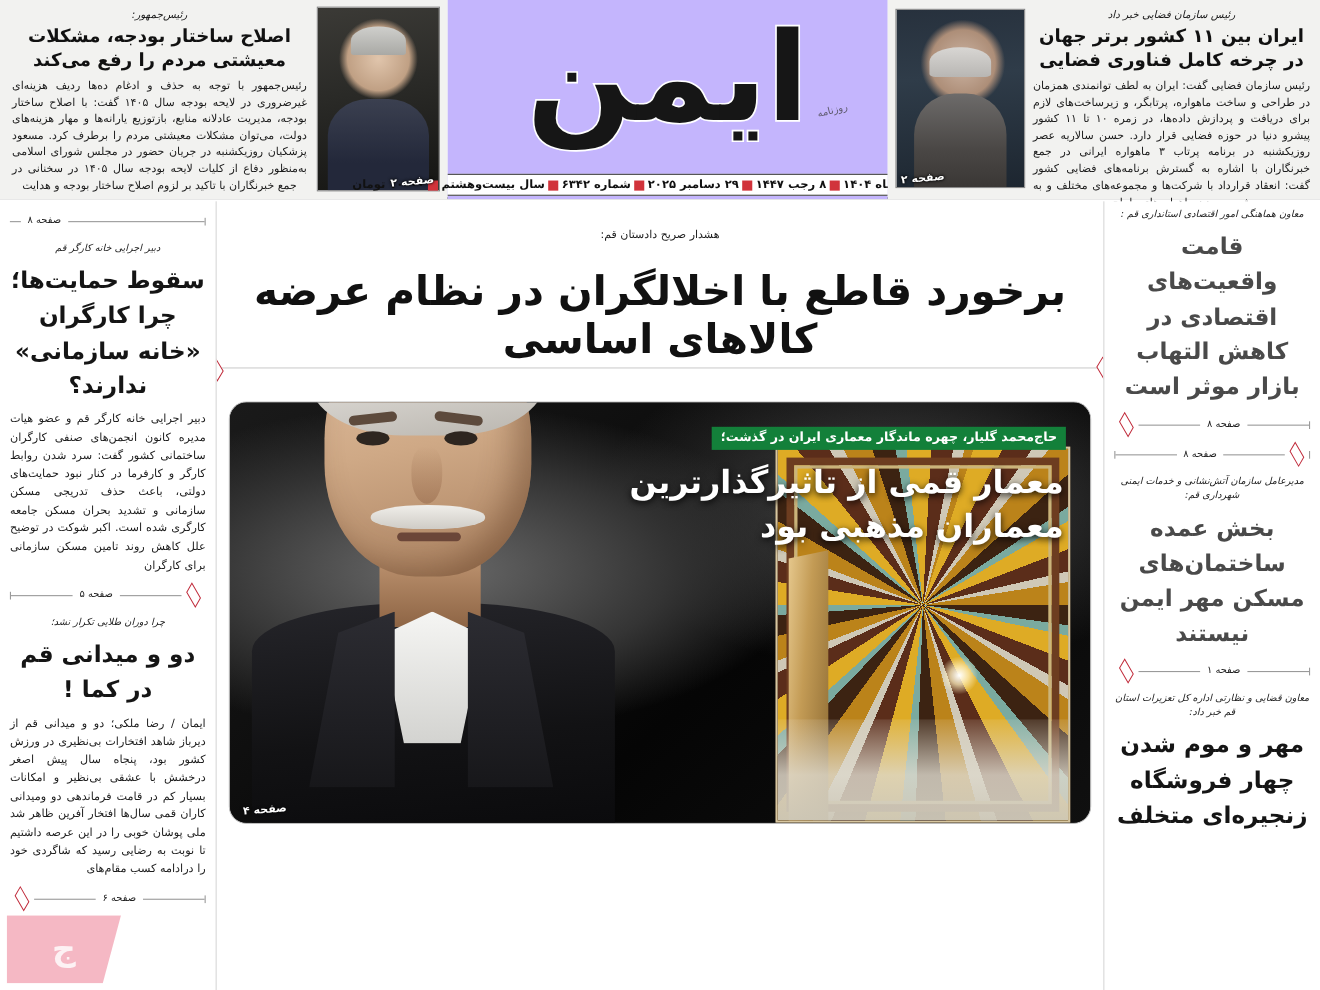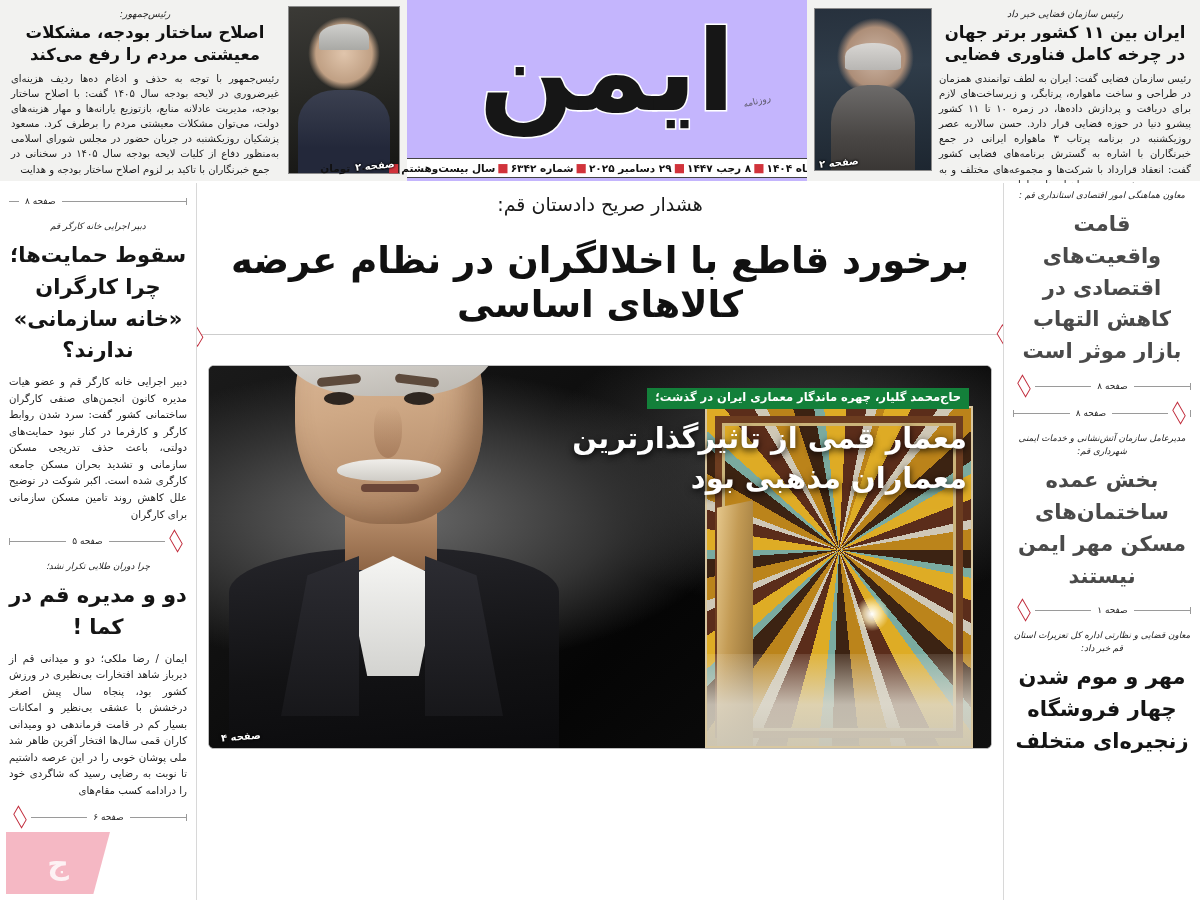--- a/index.html
+++ b/index.html
@@ -134,22 +134,22 @@
   .dateline .sep { color: #d1333b; padding: 0 2px; font-size: 12px; }
 
   
   .lead {
     position: absolute; top: 183px; right: 197px;
     width: 806px; height: 152px;
     background: #fff;
     border-bottom: 1px solid #cdcdcd;
   }
   .lead-kicker {
-    text-align: center; font-size: 19px; color: #1a1a1a;
-    margin-top: 10px;
+    text-align: center; font-size: 10px; color: #1a1a1a;
+    margin-top: 25px;
   }
   .lead-head {
     text-align: center; font-size: 37px; font-weight: bold;
     color: #111; margin-top: 24px; line-height: 1.18;
     letter-spacing: -.5px;
   }
   .lead-diamond-l, .lead-diamond-r {
     position: absolute; bottom: -7px;
     width: 15px; height: 11px;
     border: 1.6px solid #c02a3a;
@@ -204,21 +204,21 @@
     transform: rotate(45deg) skew(15deg,15deg);
     background: #fff; margin: 0 3px;
   }
 
   
   .feature {
     position: absolute; top: 365px; right: 208px;
     width: 784px; height: 384px;
     background: #0d0d0d;
     border: 1px solid #bdbdbd;
-    border-radius: 6px;
+    border-radius: 16px;
     overflow: hidden;
     padding-left: 24px;
   }
   .feat-photo {
     position: absolute; inset: 0;
     background:
       radial-gradient(ellipse 60% 55% at 24% 40%, #6a6a6a 0%, #343434 45%, rgba(0,0,0,0) 72%),
       radial-gradient(ellipse 55% 60% at 78% 25%, #4a4a4a 0%, rgba(0,0,0,0) 65%),
       linear-gradient(140deg, #1a1a1a 0%, #050505 60%, #101010 100%);
   }
@@ -470,21 +470,21 @@
     <div class="pagerule">
       <span class="dia"></span>
         <span class="line"></span>
       <span class="lbl">صفحه ۵</span>
       <span class="line"></span>
         <span class="tick"></span>
     </div>
 
     <div class="brief">
       <div class="brief-kicker">چرا دوران طلایی تکرار نشد؛</div>
-      <div class="brief-head dark">دو و مدیره قم در کما !</div>
+      <div class="brief-head dark">دو و میدانی قم در کما !</div>
       <div class="brief-body">ایمان / رضا ملکی؛ دو و میدانی قم از دیرباز شاهد افتخارات بی‌نظیری در ورزش کشور بود، پنجاه سال پیش اصغر درخشش با عشقی بی‌نظیر و امکانات بسیار کم در قامت فرماندهی دو ومیدانی کاران قمی سال‌ها افتخار آفرین ظاهر شد ملی پوشان خوبی را در این عرصه داشتیم تا نوبت به رضایی رسید که شاگردی خود را درادامه کسب مقام‌های</div>
     </div>
     <div class="pagerule">
       <span class="tick"></span>
         <span class="line"></span>
       <span class="lbl">صفحه ۶</span>
       <span class="line"></span>
         <span class="dia"></span>
     </div>
 

